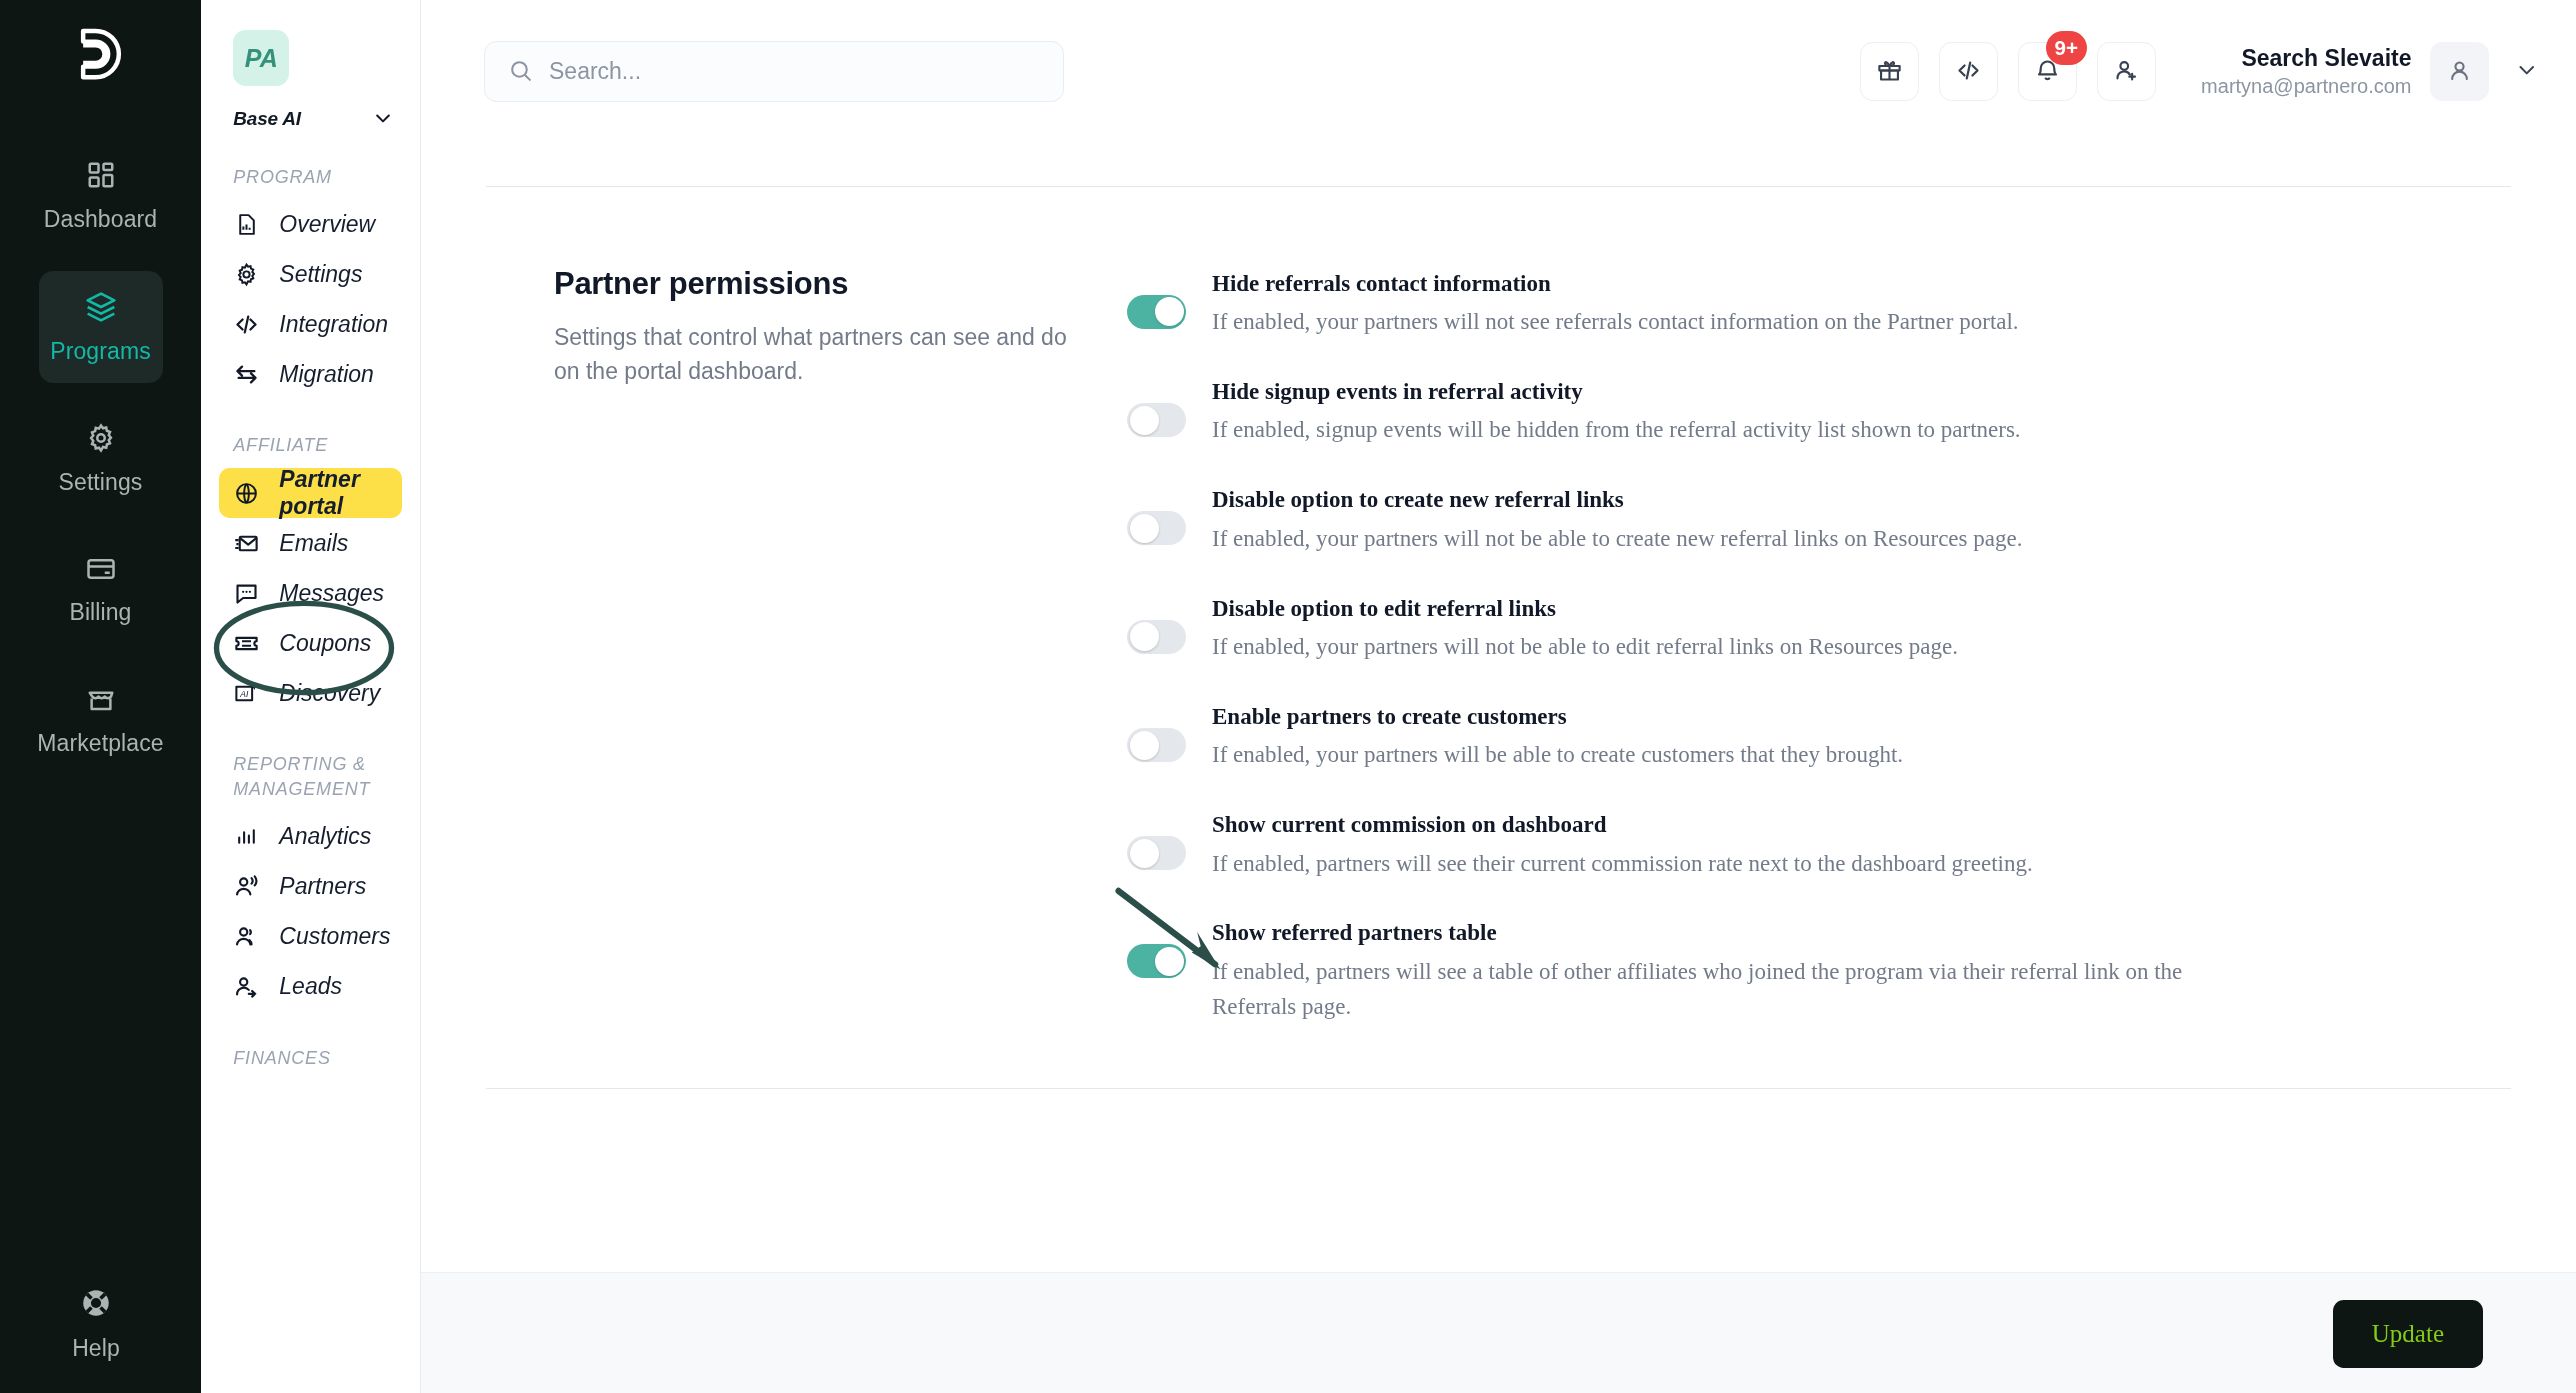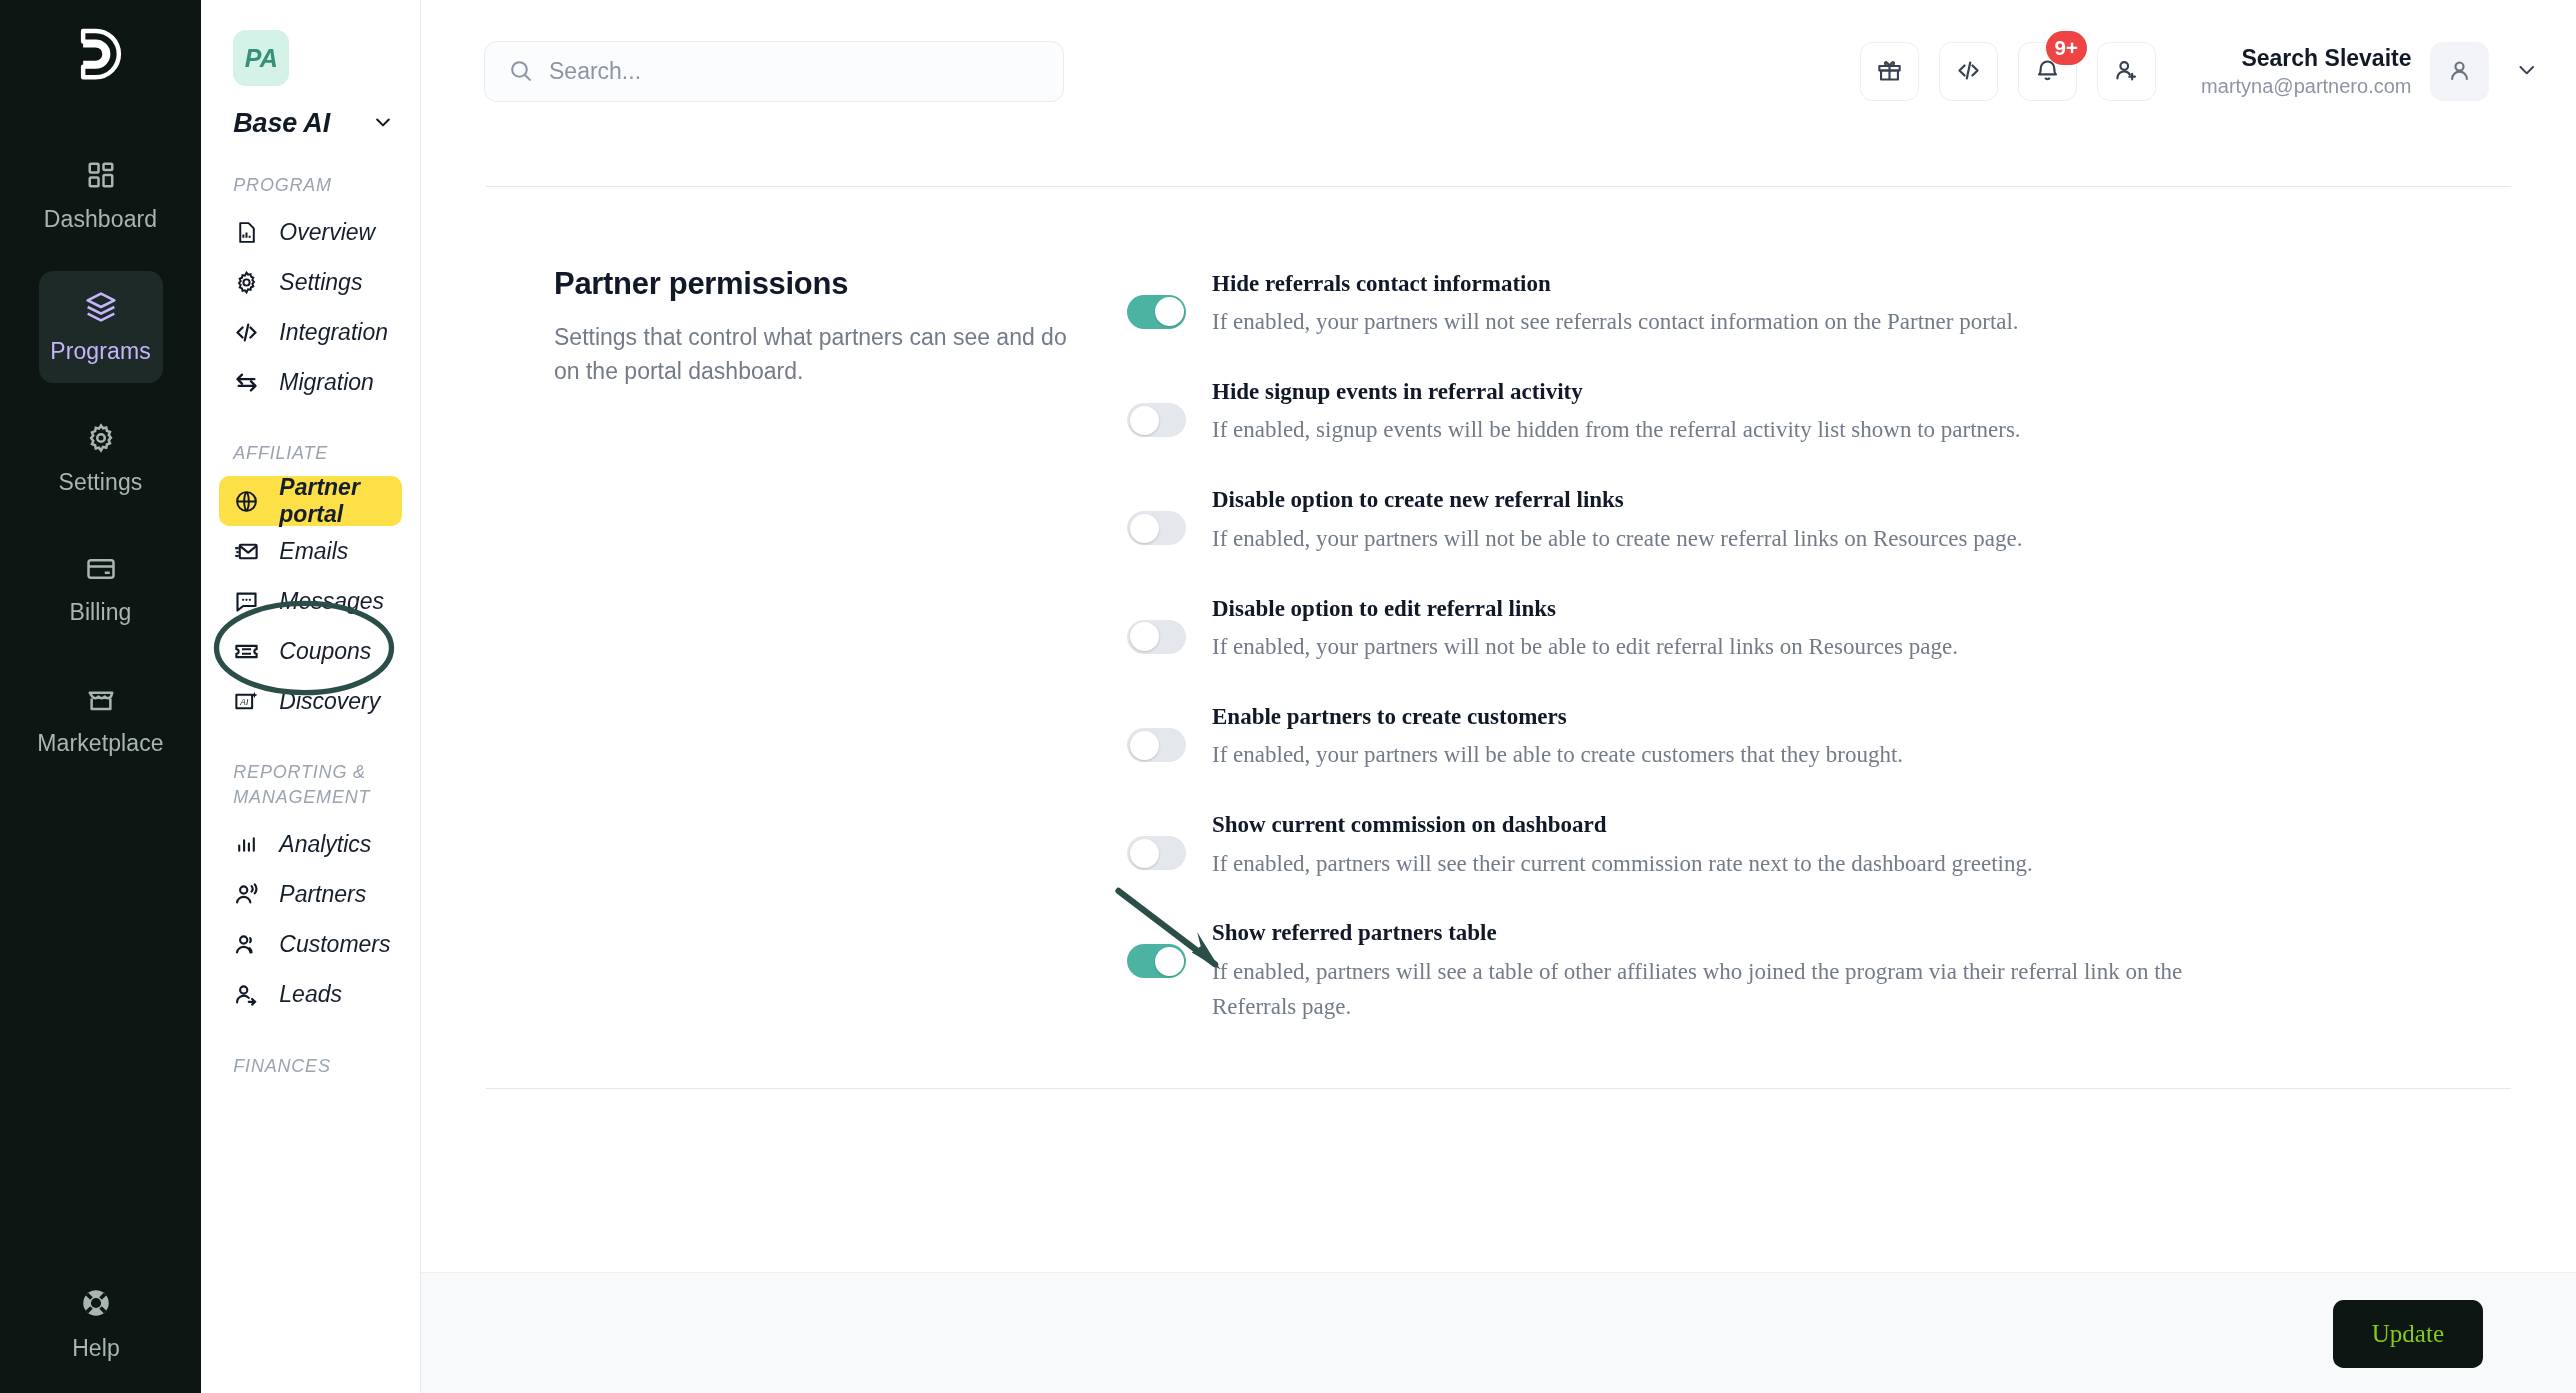--- a/index.html
+++ b/index.html
@@ -19,42 +19,42 @@
     position: relative;
   }
   .rail-logo { margin-top: 27px; margin-bottom: 54px; }
   .rail-items { display: flex; flex-direction: column; align-items: center; width: 100%; }
   .rail-item {
     width: 124px; padding: 20px 0 18px; margin-bottom: 20px;
     border-radius: 14.3px;
     display: flex; flex-direction: column; align-items: center; gap: 12.5px;
     color: #aab4b2; cursor: pointer;
   }
-  .rail-item.active { background: #1d2a27; color: #c4b5fd; }
+  .rail-item.active { background: #1d2a27; color: #14b8a6; }
   .rail-label { font-size: 23px; letter-spacing: 0.1px; }
   .rail-help { position: absolute; bottom: 32px; left: 0; right: 9px;
                display: flex; flex-direction: column; align-items: center; gap: 12.5px; color: #aab4b2; cursor: pointer; }
 
   
   .nav {
     width: 220px; flex: 0 0 220px; height: 1394px;
     background: #ffffff; border-right: 0.9px solid #e8eaee;
     padding: 0 18px; position: relative; overflow: hidden; font-style: italic;
   }
   .prog-avatar {
     width: 56px; height: 56px; border-radius: 12.5px;
     background: #d4f2e7; color: #35917a;
     display: flex; align-items: center; justify-content: center;
     font-size: 25px; font-weight: 600; margin: 30px 0 0 14.3px;
   }
   .prog-row {
     display: flex; align-items: center; justify-content: space-between;
     margin: 21.5px 0 0 14.3px; padding-right: 9px; cursor: pointer;
   }
-  .prog-name { font-size: 27px; font-weight: 700; color: #121a26; letter-spacing: -0.2px; }
+  .prog-name { font-size: 19px; font-weight: 700; color: #121a26; letter-spacing: -0.2px; }
   .nav-section {
     font-size: 18px; font-weight: 500; color: #9aa3b0; letter-spacing: 0.8px;
     margin: 34px 0 10.7px 14.3px; line-height: 1.35; max-width: 170px;
   }
   .nav-item {
     display: flex; align-items: center; gap: 19px;
     height: 50px; padding: 0 12.5px 0 14.3px; border-radius: 10.7px;
     color: #161e2e; font-size: 23px; cursor: pointer;
   }
   .nav-item.active { background: #fde047; font-weight: 700; align-items: center; }

